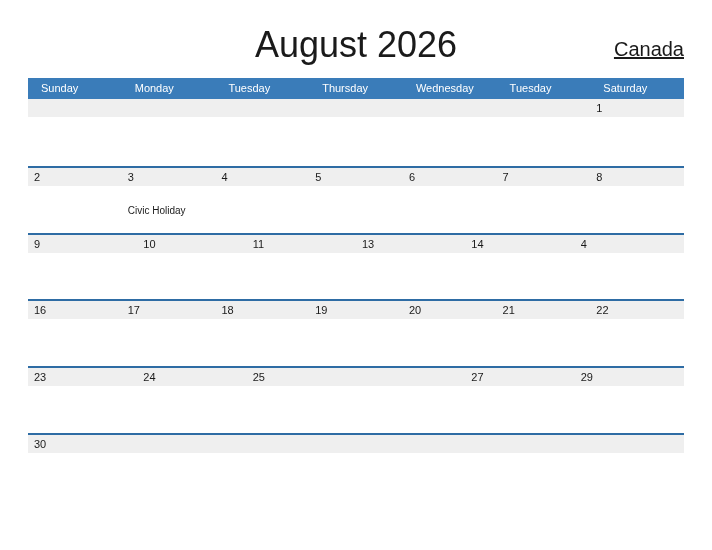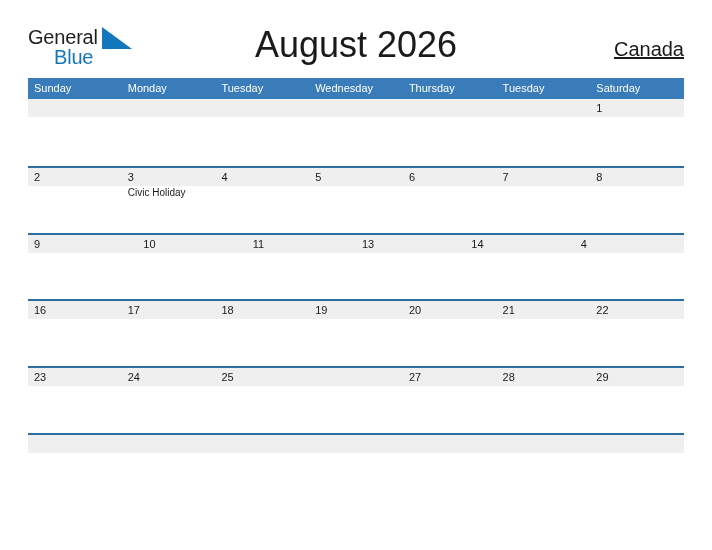--- a/index.html
+++ b/index.html
@@ -100,20 +100,21 @@
   }
   .weekday {
     flex: 1 1 0;
     box-sizing: border-box;
     padding-left: 6px;
     font-size: 11px;
     color: #ffffff;
     line-height: 21px;
     white-space: nowrap;
     overflow: hidden;
+    margin-left: 7px;
   }
 
   .week-row {
     position: relative;
     height: 66.8px;
     border-top: 2px solid #2e6ca4;
     box-sizing: border-box;
   }
   .week-row:first-of-type {
     border-top: none;
@@ -140,61 +141,52 @@
   }
   .day-num {
     font-size: 11px;
     color: #1a1a1a;
     line-height: 18px;
     height: 18px;
     white-space: nowrap;
   }
   .day-num.empty { color: transparent; }
   .day-events {
-    padding-top: 0;
+    padding-top: 18px;
   }
   .day-event {
     font-size: 10px;
     color: #1a1a1a;
     line-height: 13px;
     white-space: nowrap;
     overflow: hidden;
   }
 </style>
 </head>
 <body>
 
 <div class="page">
 
   <div class="header">
 
-    <div class="logo">
-      <span class="logo-general">General</span>
-      <span class="logo-flag">
-        <svg width="30" height="22" viewBox="0 0 30 22" xmlns="http://www.w3.org/2000/svg">
-          <polygon points="0,0 30,22 0,22" fill="#1277bc"></polygon>
-        </svg>
-      </span>
-      <span class="logo-blue">Blue</span>
-    </div>
 
     <div class="cal-title">August 2026</div>
 
     <div class="country">Canada</div>
 
   </div>
 
   <div class="calendar">
 
     <div class="weekday-row">
       <div class="weekday">Sunday</div>
       <div class="weekday">Monday</div>
       <div class="weekday">Tuesday</div>
+      <div class="weekday">Thursday</div>
       <div class="weekday">Wednesday</div>
-      <div class="weekday">Thursday</div>
       <div class="weekday">Tuesday</div>
       <div class="weekday">Saturday</div>
     </div>
 
     <div id="weeks-container">
         <div class="week-row">
           <div class="week-band"></div>
           <div class="week-cells">
             <div class="day-cell">
               <div class="day-num empty"></div>
@@ -339,33 +331,30 @@
               <div class="day-events"></div>
             </div>
             <div class="day-cell">
               <div class="day-events"></div>
             </div>
             <div class="day-cell">
               <div class="day-num">27</div>
               <div class="day-events"></div>
             </div>
             <div class="day-cell">
-              <div class="day-num">28</div>
-              <div class="day-events"></div>
-            </div>
-            <div class="day-cell">
               <div class="day-num">29</div>
               <div class="day-events"></div>
             </div>
           </div>
         </div>
         <div class="week-row">
           <div class="week-band"></div>
           <div class="week-cells">
             <div class="day-cell">
+              <div class="day-num">30</div>
               <div class="day-events"></div>
             </div>
             <div class="day-cell">
               <div class="day-events"></div>
             </div>
             <div class="day-cell">
               <div class="day-num empty"></div>
               <div class="day-events"></div>
             </div>
             <div class="day-cell">

